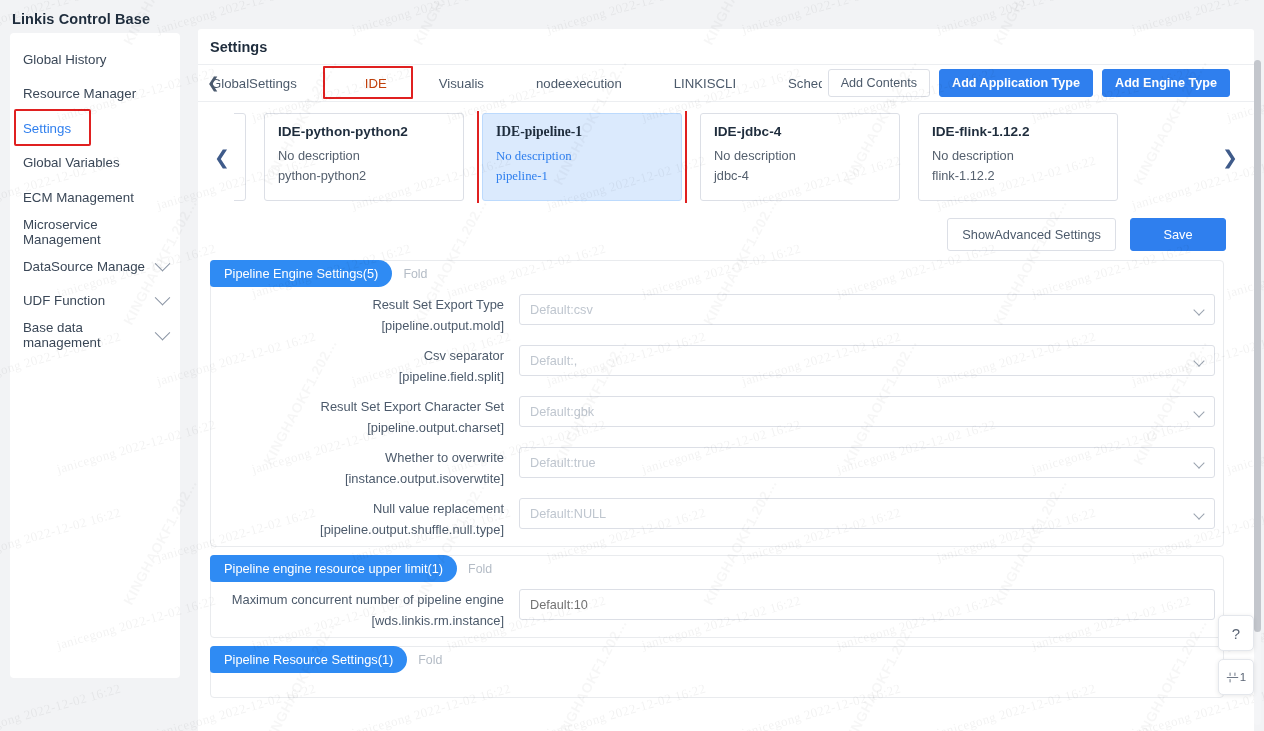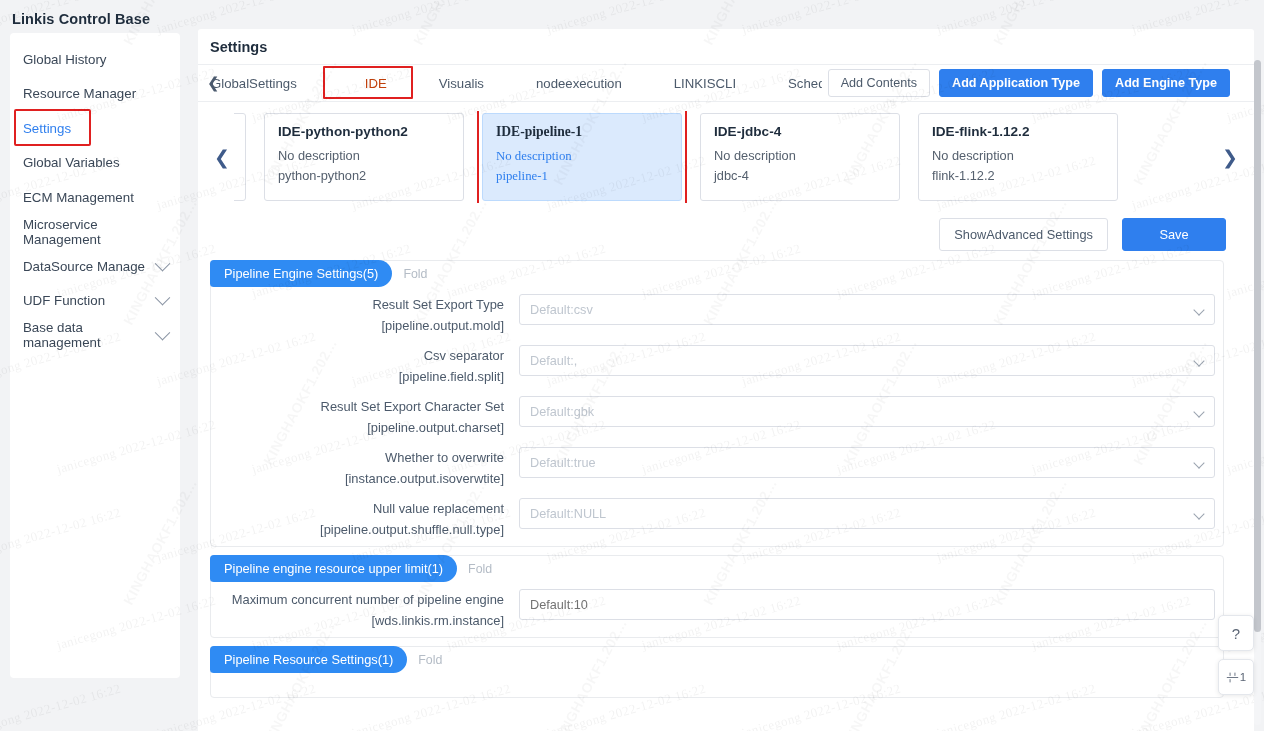--- a/index.html
+++ b/index.html
@@ -248,21 +248,21 @@
   
   .action-bar {
     display: flex;
     justify-content: flex-end;
     align-items: center;
     gap: 14px;
     padding: 2px 28px 0 0;
     height: 42px;
   }
   .btn-lg { font-size: 12.8px; padding: 8px 14px; border-radius: 3px; cursor: pointer; }
-  .btn-save { width: 104px; text-align: center; font-weight: normal; }
+  .btn-save { width: 96px; text-align: center; font-weight: normal; }
 
   
   .sections { padding: 6px 30px 0 12px; }
   .section {
     position: relative;
     border: 1px solid #e9ebee;
     border-radius: 4px;
     margin-bottom: 8px;
     background: #fff;
     padding-top: 30px;

